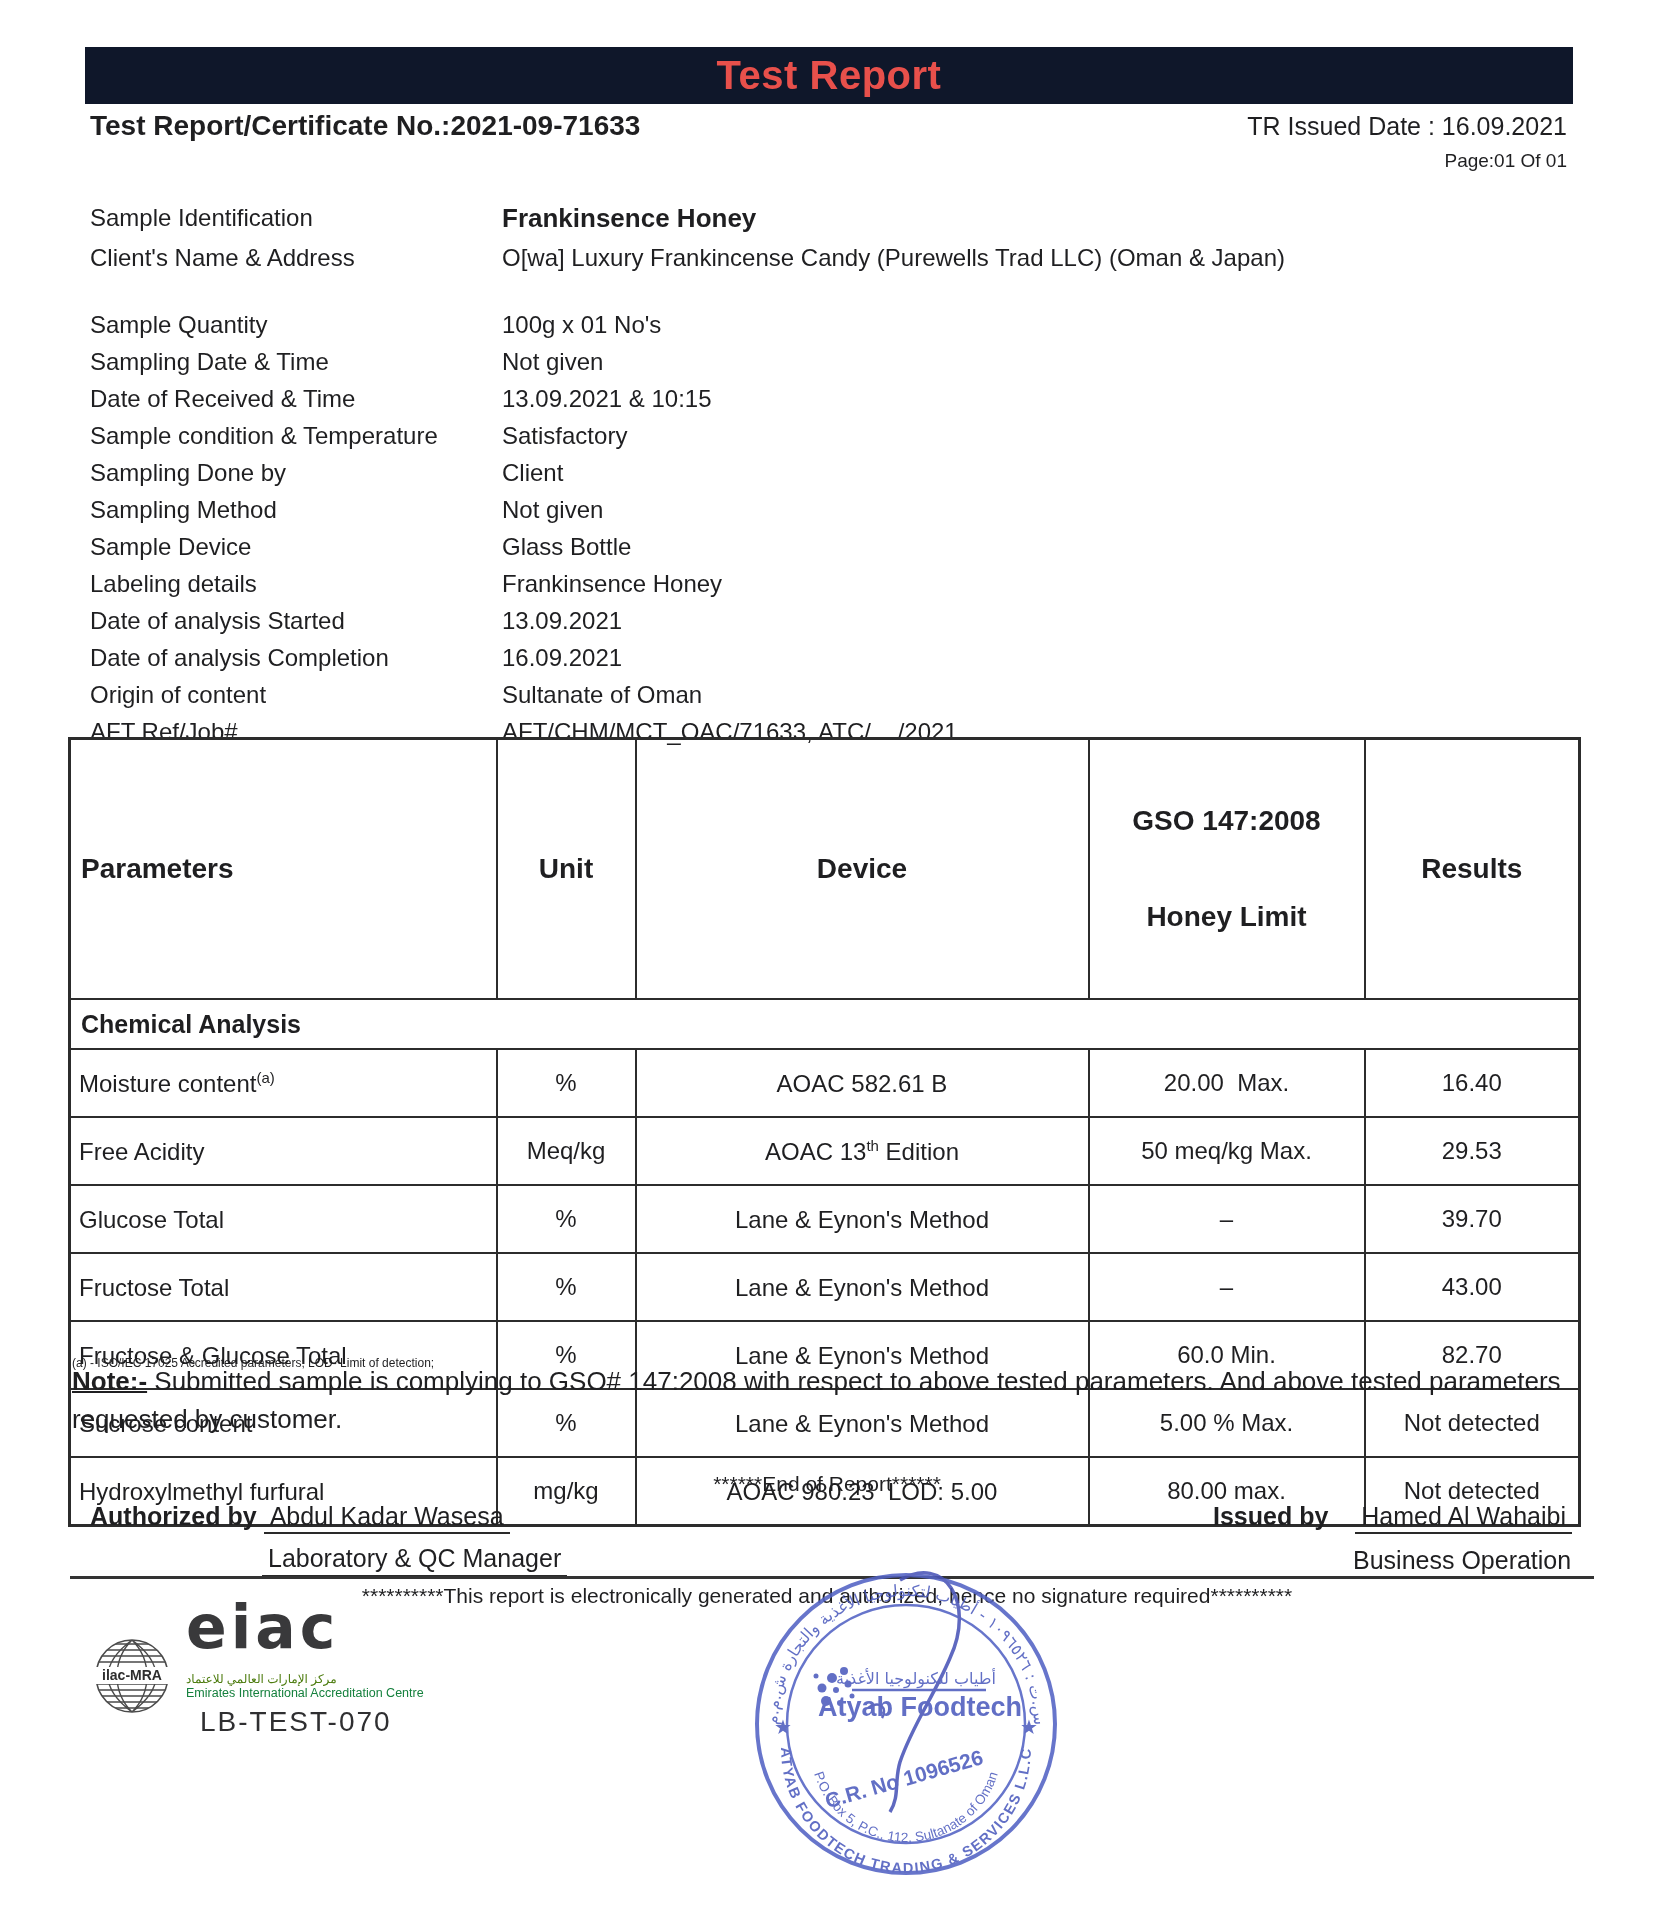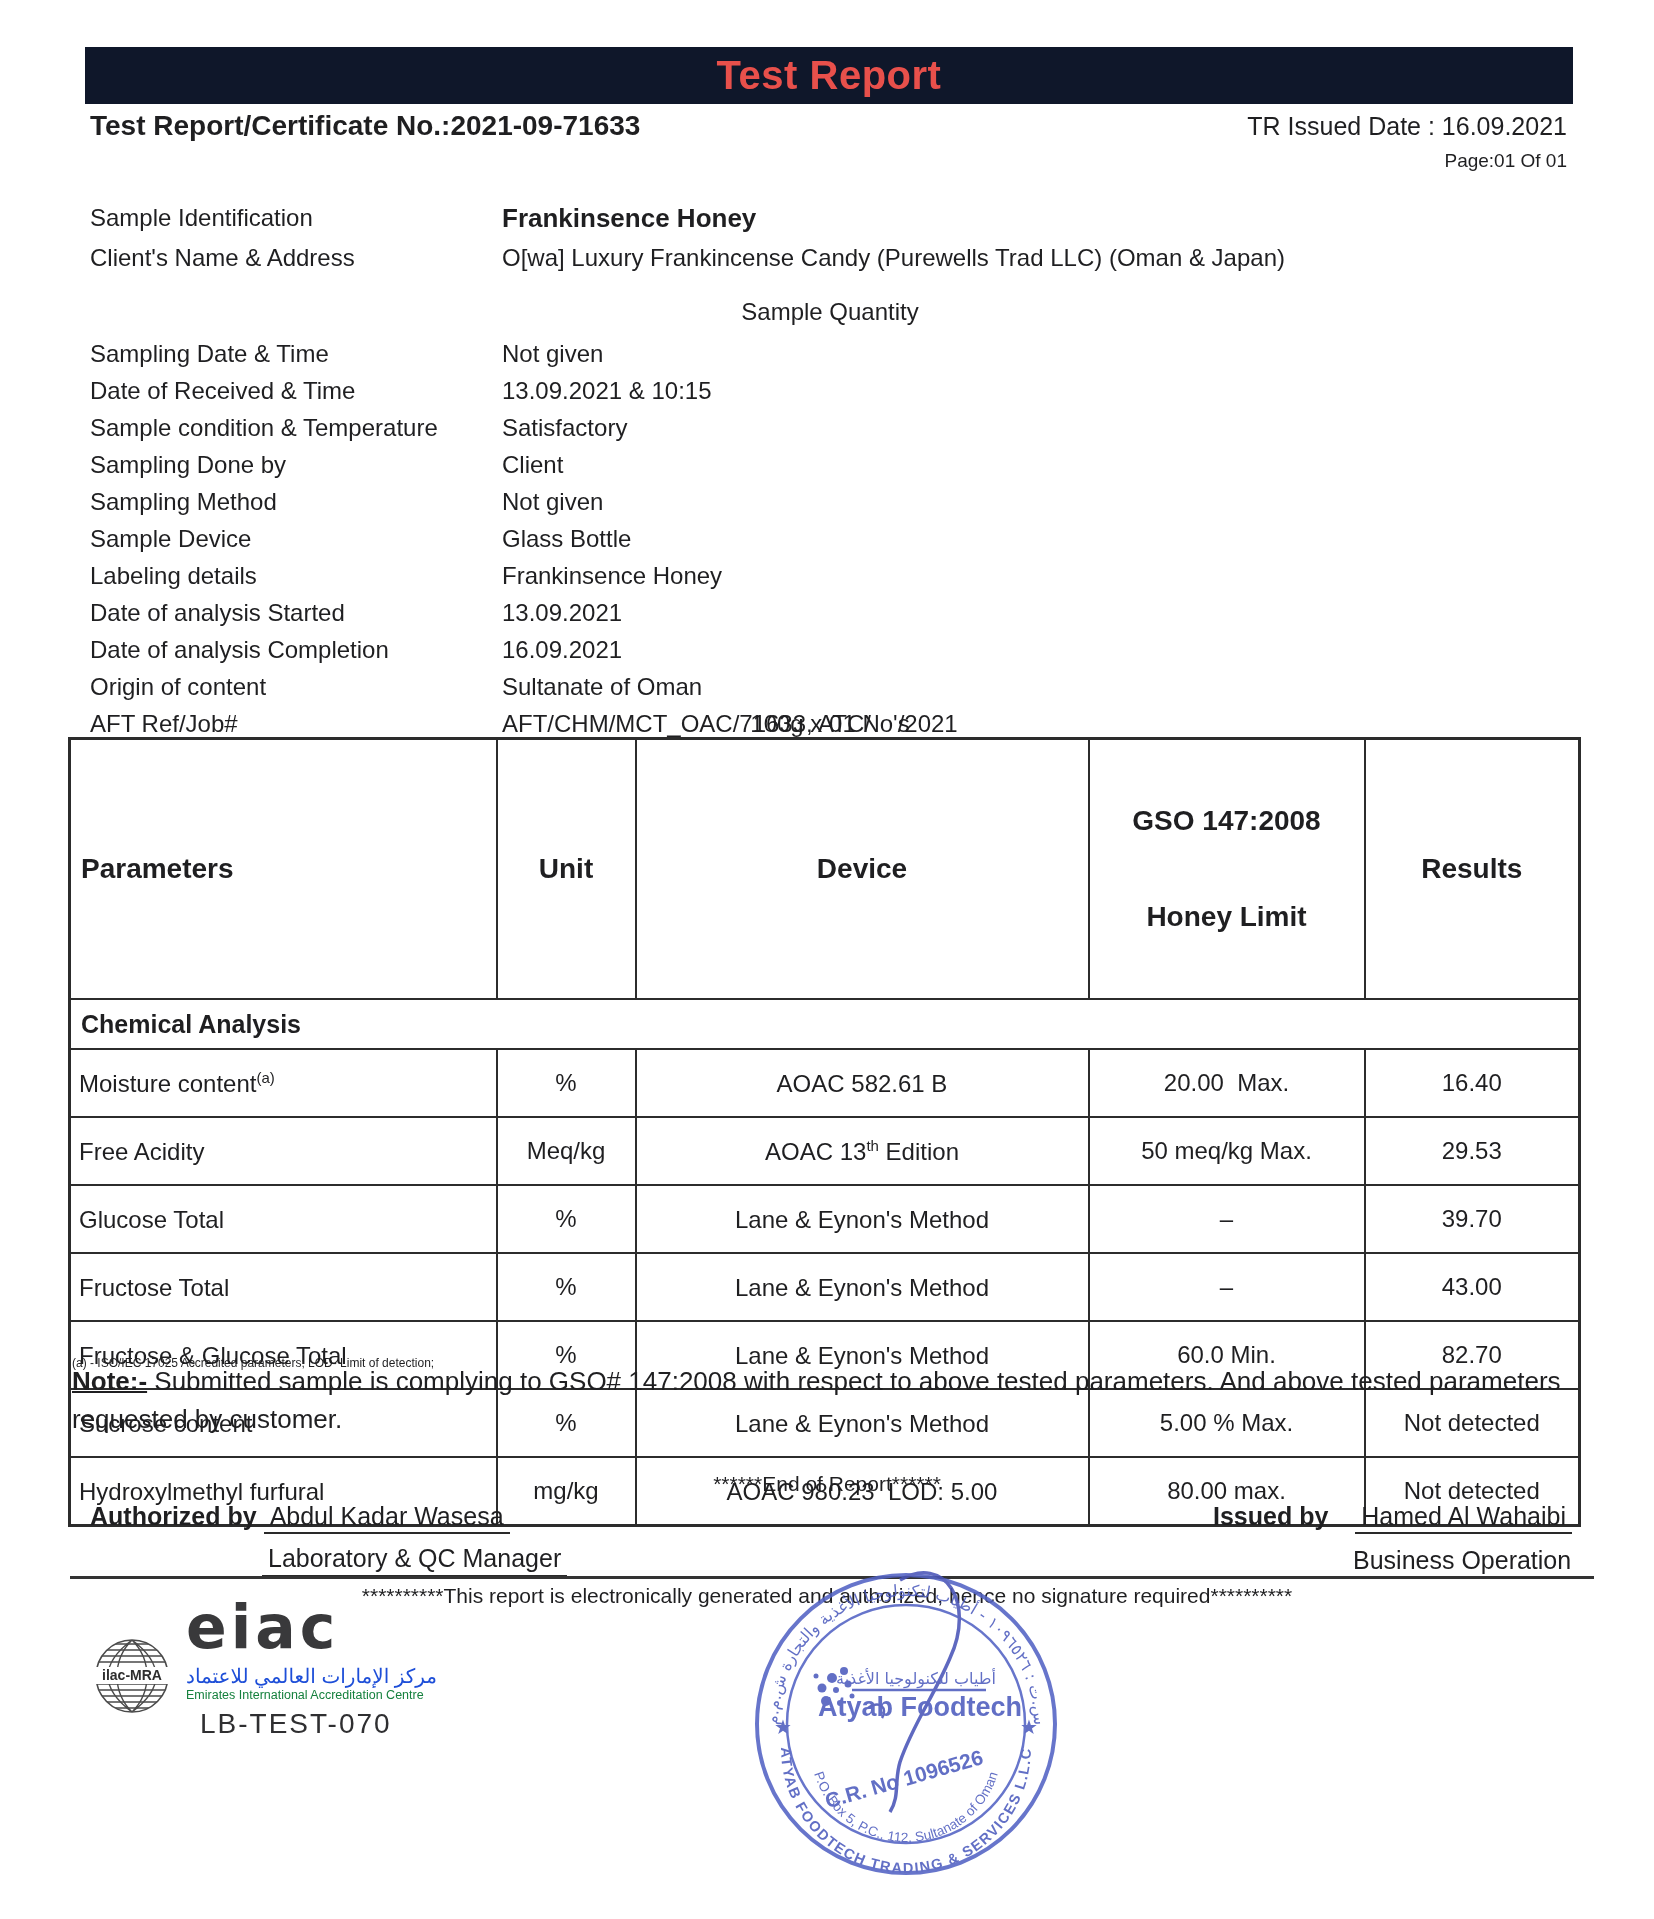--- a/index.html
+++ b/index.html
@@ -12,21 +12,21 @@
   .banner{position:absolute;left:85px;top:47px;width:1488px;height:57px;
     background:#0f172a;display:flex;align-items:center;justify-content:center;}
   .banner-title{font-size:40px;font-weight:bold;color:#e8504b;letter-spacing:.5px;}
   .cert-no{position:absolute;left:90px;top:110px;font-size:28px;font-weight:bold;}
   .issued-date{position:absolute;right:87px;top:112px;font-size:25px;}
   .page-info{position:absolute;right:87px;top:150px;font-size:19px;}
   
   .info-block{position:absolute;left:90px;top:198px;width:1480px;}
   .info-row{display:flex;height:37px;align-items:center;font-size:24px;}
   .info-row.tall{height:40px;}
-  .info-row.gap{margin-top:20px;flex-direction:column;}
+  .info-row.gap{margin-top:28px;}
   .info-label{flex:0 0 412px;}
   .info-value{white-space:pre-wrap;}
   .info-value.bold{font-weight:bold;font-size:26px;}
   
   table.results{position:absolute;left:68px;top:737px;width:1510px;
     border-collapse:collapse;table-layout:fixed;border:3px solid #2c2c2c;}
   table.results th,table.results td{border:2px solid #2c2c2c;white-space:pre-wrap;}
   table.results th{font-size:28px;font-weight:bold;height:78px;}
   .section-row td{height:46px;font-size:25px;font-weight:bold;text-align:left;padding-left:10px;}
   .data-row td{height:64px;font-size:24px;text-align:center;}
@@ -45,21 +45,21 @@
   .issue-line{position:absolute;left:1213px;top:1502px;font-size:25px;}
   .issue-name{margin-left:20px;}
   .issue-title{position:absolute;left:1347px;top:1546px;font-size:25px;}
   .sig-rule{position:absolute;left:70px;top:1576px;width:1524px;height:3px;background:#333;}
   .generated-note{position:absolute;left:0;top:1584px;width:1654px;text-align:center;font-size:21px;}
   
   .ilac-logo{position:absolute;left:92px;top:1636px;width:80px;height:80px;}
   .eiac-block{position:absolute;left:186px;top:1598px;width:330px;}
   .eiac-word{font-size:60px;font-weight:bold;letter-spacing:4px;color:#39393b;
     line-height:58px;font-family:"DejaVu Sans",sans-serif;}
-  .eiac-ar{font-size:20px;color:#1d4ed8;margin-top:8px;}
+  .eiac-ar{font-size:12px;color:#4d7c0f;margin-top:16px;}
   .eiac-en{font-size:12.5px;color:#15803d;}
   .lab-code{font-size:28px;color:#2f2f31;letter-spacing:2px;margin-top:6px;margin-left:14px;}
   .stamp{position:absolute;left:748px;top:1558px;width:316px;height:336px;}
 </style>
 </head>
 <body>
 
 <div class="page">
 
   <div class="banner">

